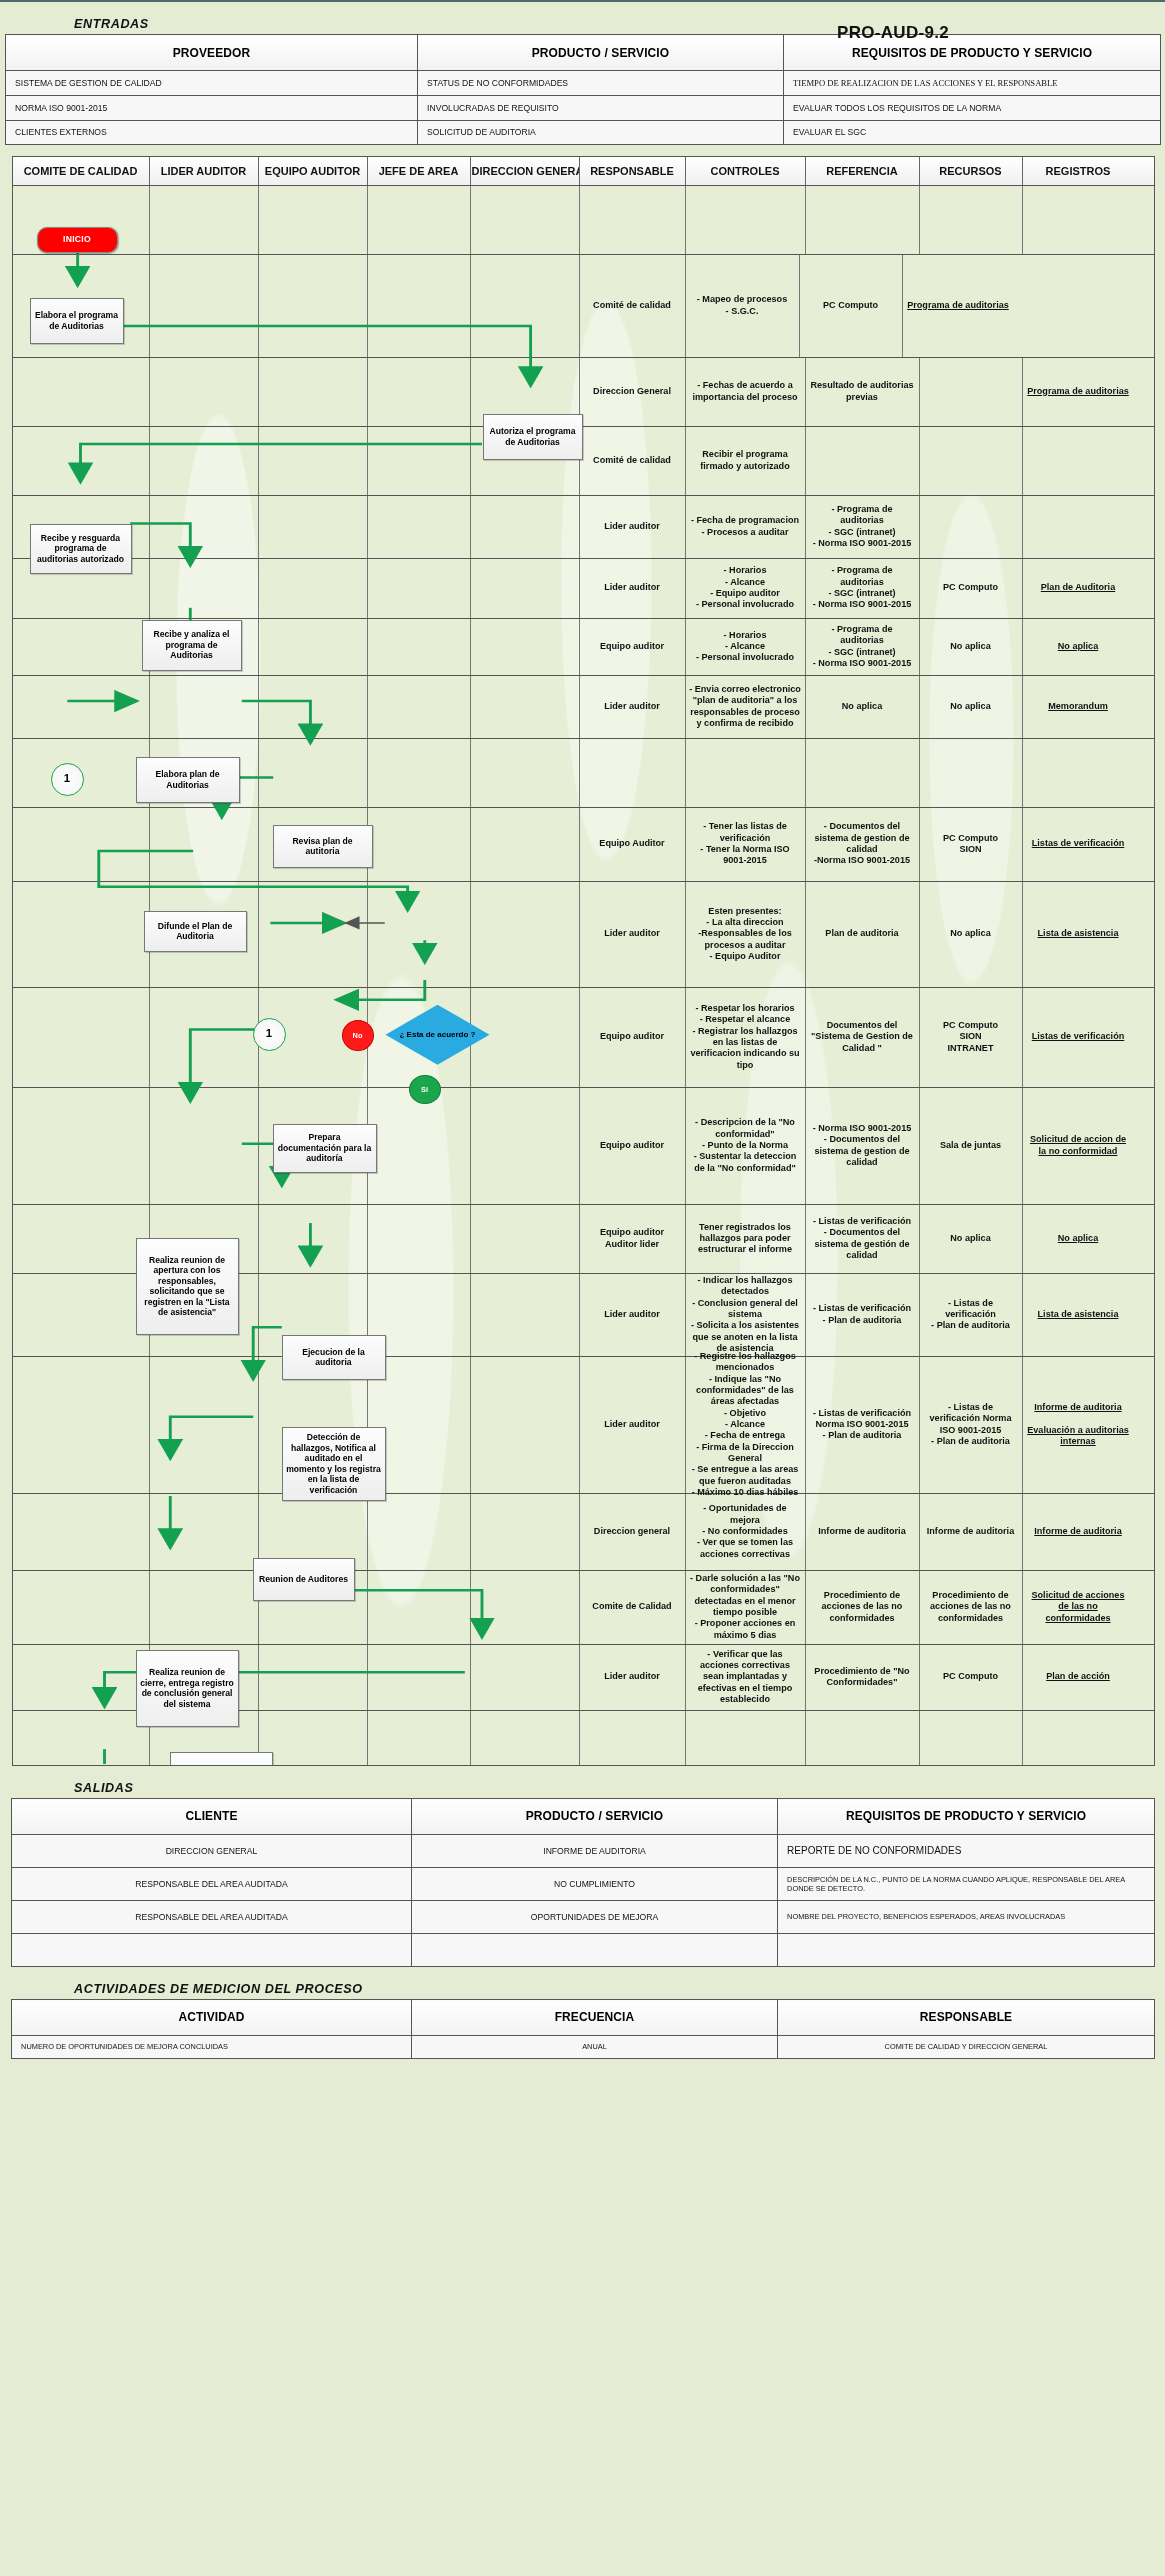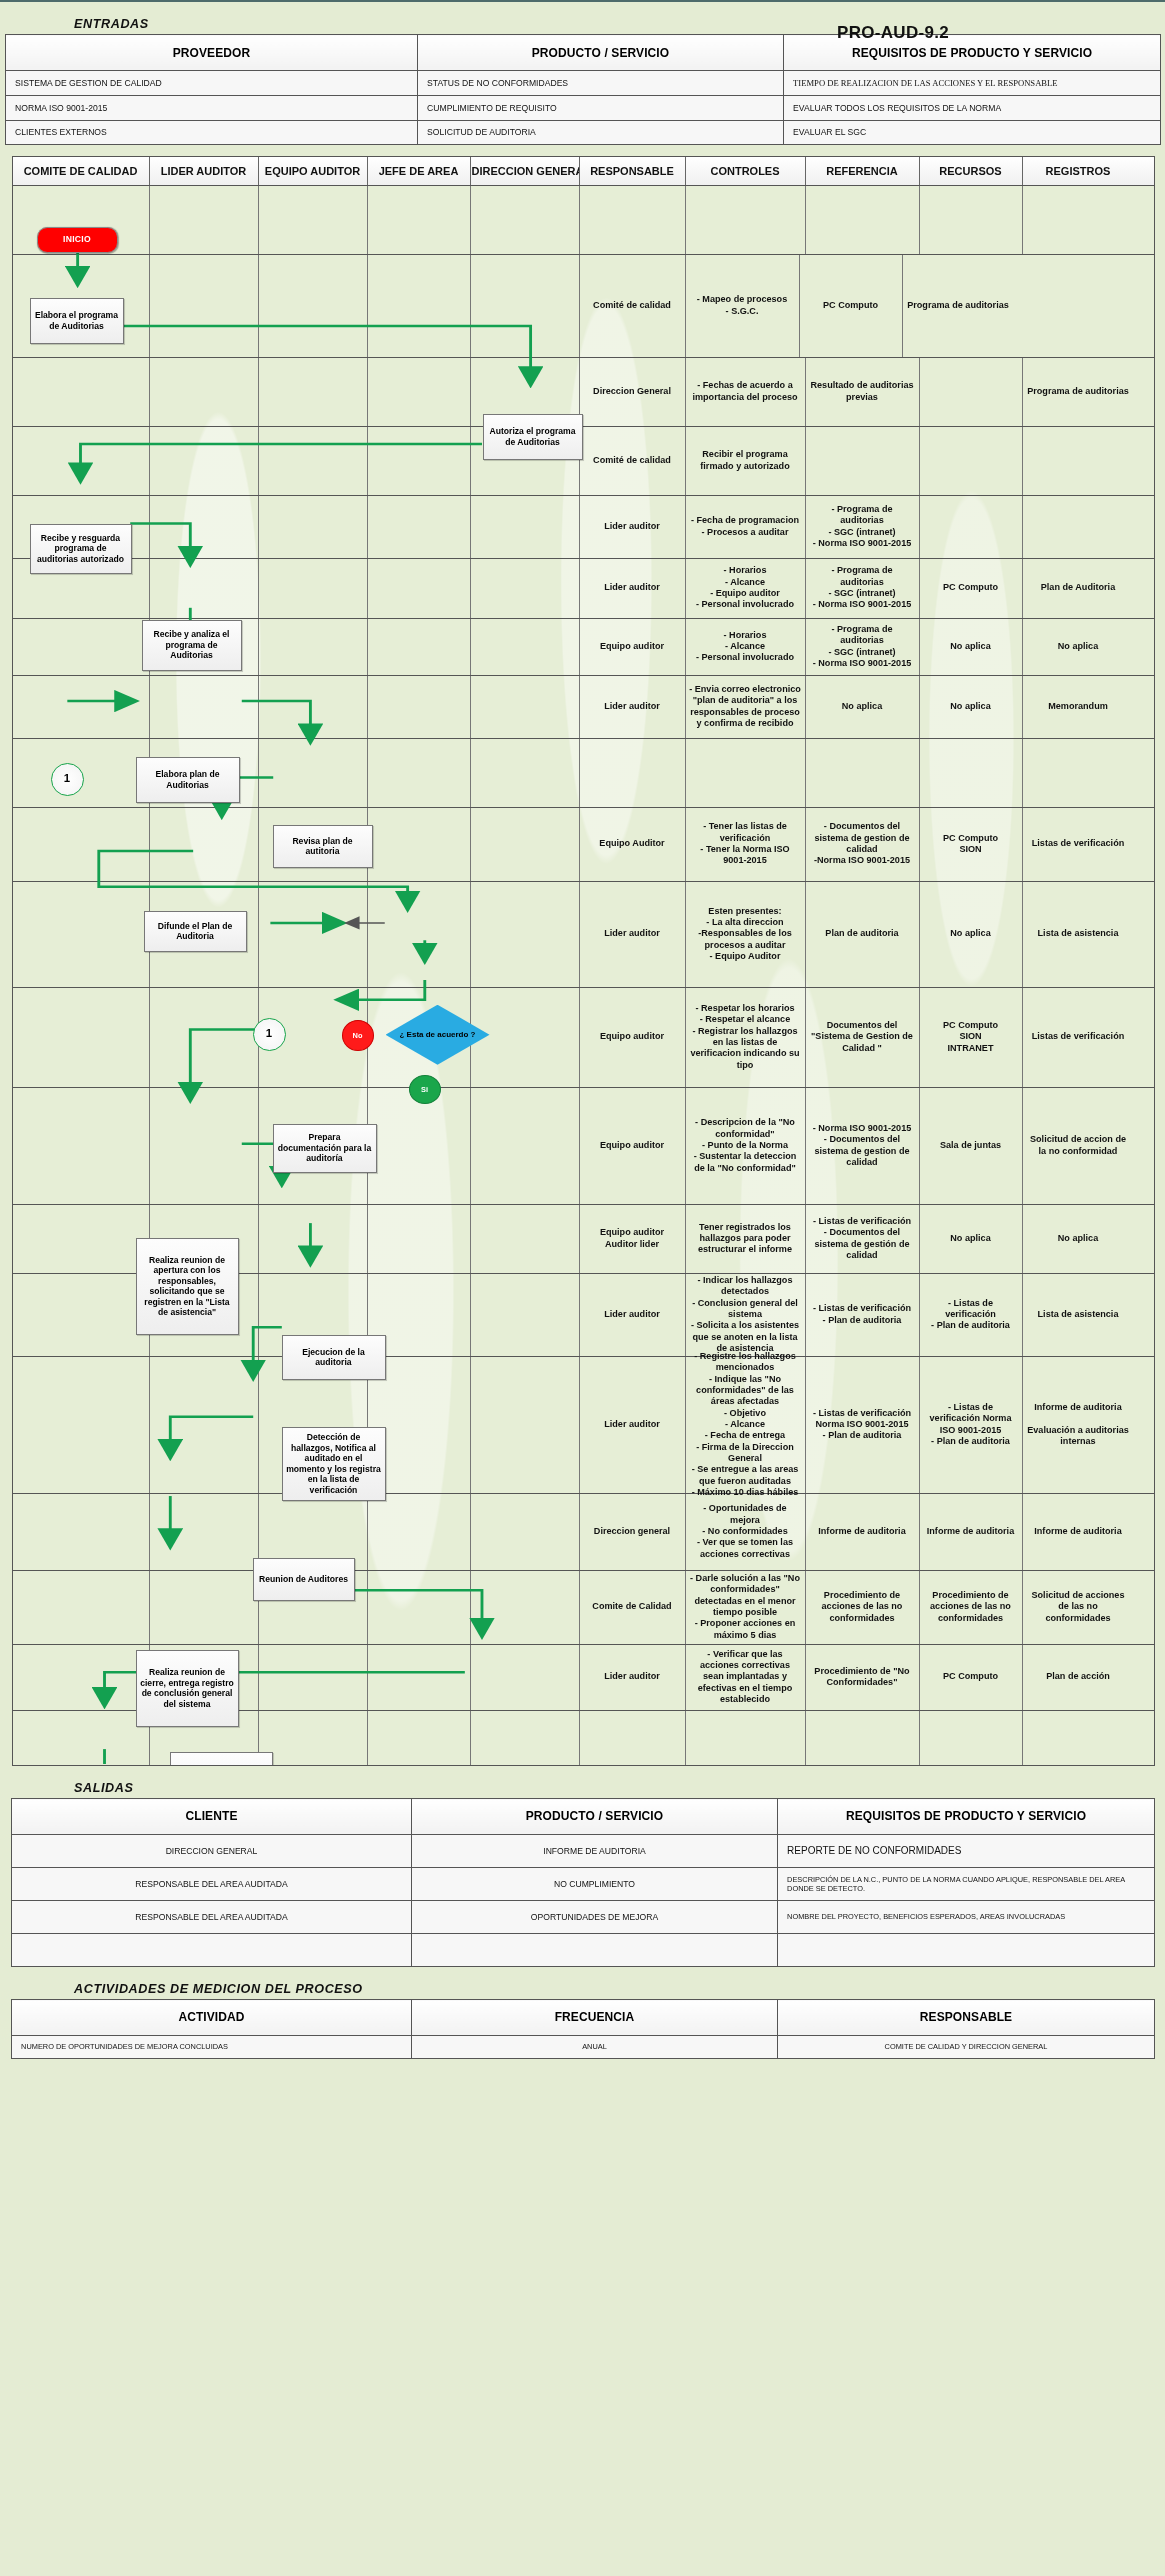--- a/index.html
+++ b/index.html
@@ -101,21 +101,21 @@
     border-right:0.6px solid #777;
     position:relative;
     padding:3.4px 3.4px;
     font-size:9.1px;
     text-align:center;
     display:flex;
     align-items:center;
     justify-content:center;
     line-height:1.25;
   }
-  .cell:last-child{ border-right:none; }
+  .cell:last-child{ border-right:none;text-decoration:underline; }
   .cell.diagram { display:block; padding:0; }
   .cell.txt { font-weight:bold; }
   .cell .multi { white-space:pre-line; }
 
   
   .watermark {
     position:absolute; inset:0; pointer-events:none; z-index:0;
     background:
       radial-gradient(ellipse 69px 400px at 18% 30%, rgba(255,255,255,.45) 0 60%, transparent 62%),
       radial-gradient(ellipse 86px 515px at 34% 70%, rgba(255,255,255,.40) 0 60%, transparent 62%),
@@ -204,21 +204,21 @@
       </tr>
     </thead>
     <tbody id="entradas-body">
         <tr>
           <td style="width: 400px; height: 23px;">SISTEMA DE GESTION DE CALIDAD</td>
           <td style="width: 366px; height: 23px;">STATUS DE NO CONFORMIDADES</td>
           <td style="width: 377px; height: 23px; font-family: Liberation Serif, serif;">TIEMPO DE REALIZACION DE LAS ACCIONES Y EL RESPONSABLE</td>
         </tr>
         <tr>
           <td style="width: 400px; height: 23px;">NORMA ISO 9001-2015</td>
-          <td style="width: 366px; height: 23px;">CUMPLIMIENTO DE REQUISITO</td>
+          <td style="width: 366px; height: 23px;">INVOLUCRADAS DE REQUISITO</td>
           <td style="width: 377px; height: 23px;">EVALUAR TODOS LOS REQUISITOS DE LA NORMA</td>
         </tr>
         <tr>
           <td style="width: 400px; height: 23px;">CLIENTES EXTERNOS</td>
           <td style="width: 366px; height: 23px;">SOLICITUD DE AUDITORIA</td>
           <td style="width: 377px; height: 23px;">EVALUAR EL SGC</td>
         </tr>
       </tbody>
   </table>
 

